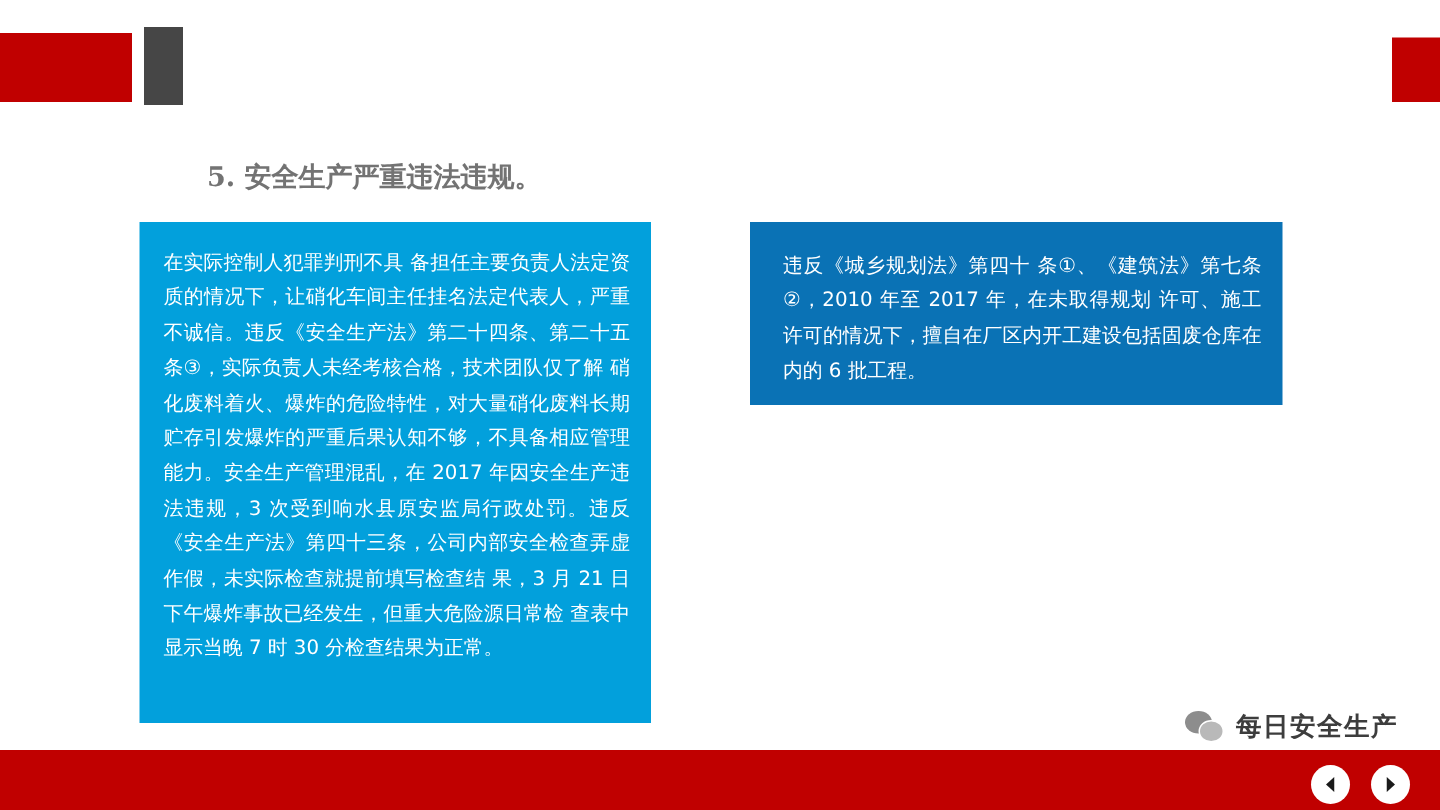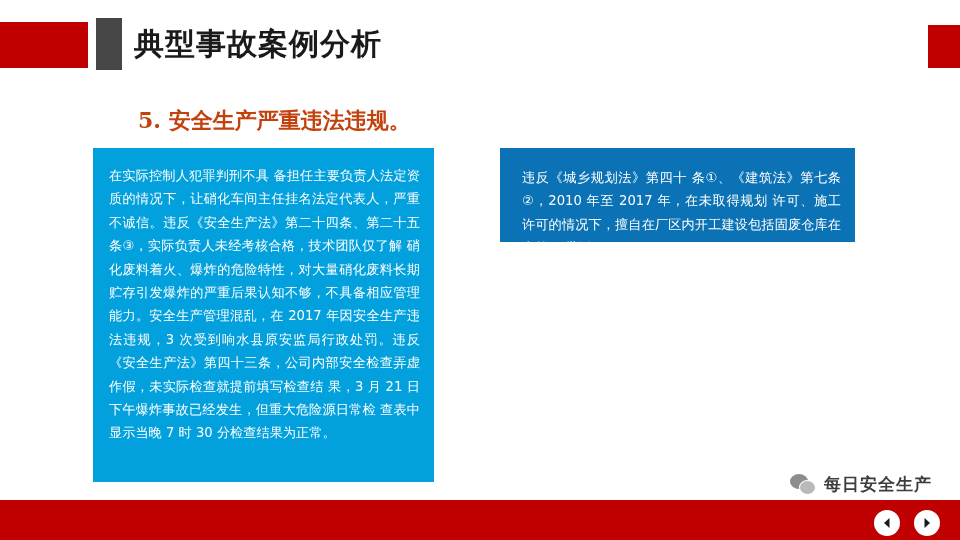--- a/index.html
+++ b/index.html
@@ -55,23 +55,23 @@
     color: #1a1a1a;
     letter-spacing: 1px;
     font-family: "DejaVu Sans", "Liberation Sans", sans-serif;
     line-height: 44px;
     white-space: nowrap;
   }
 
   
   .col-heading {
     position: absolute;
-    font-size: 22px;
+    font-size: 18px;
     font-weight: bold;
-    color: #c2410c;
+    color: #737373;
     font-family: "DejaVu Serif", "Liberation Serif", serif;
     white-space: nowrap;
   }
   .heading-left  { left: 138px; top: 106px; }
   .heading-right { left: 545px; top: 106px; }
 
   .box {
     position: absolute;
     box-sizing: border-box;
     color: #ffffff;
@@ -86,21 +86,21 @@
     top: 148px;
     width: 341px;
     height: 334px;
     background: #02A0DC;
     padding: 16px 14px 12px 16px;
   }
   .box-blue {
     left: 500px;
     top: 148px;
     width: 355px;
-    height: 94px;
+    height: 122px;
     background: #0A72B5;
     padding: 18px 14px 28px 22px;
   }
   .box p {
     margin: 0;
   }
 
   
   .footer-bar {
     position: absolute;
@@ -167,21 +167,20 @@
   .nav-btn svg { display: block; }
 </style>
 </head>
 <body>
 
 <div class="slide">
 
   <div class="hdr-red-left"></div>
   <div class="hdr-gray"></div>
   <div class="hdr-red-right"></div>
-  <div class="hdr-title">典型事故案例分析</div>
 
   <div class="col-heading heading-left">5. 安全生产严重违法违规。</div>
   <div class="box box-cyan">
     <p>在实际控制人犯罪判刑不具 备担任主要负责人法定资质的情况下，让硝化车间主任挂名法定代表人，严重不诚信。违反《安全生产法》第二十四条、第二十五条③，实际负责人未经考核合格，技术团队仅了解 硝化废料着火、爆炸的危险特性，对大量硝化废料长期贮存引发爆炸的严重后果认知不够，不具备相应管理能力。安全生产管理混乱，在 2017 年因安全生产违法违规，3 次受到响水县原安监局行政处罚。违反《安全生产法》第四十三条，公司内部安全检查弄虚作假，未实际检查就提前填写检查结 果，3 月 21 日下午爆炸事故已经发生，但重大危险源日常检 查表中显示当晚 7 时 30 分检查结果为正常。</p>
   </div>
 
   <div class="box box-blue">
     <p>违反《城乡规划法》第四十 条①、《建筑法》第七条②，2010 年至 2017 年，在未取得规划 许可、施工许可的情况下，擅自在厂区内开工建设包括固废仓库在内的 6 批工程。</p>
   </div>
 

